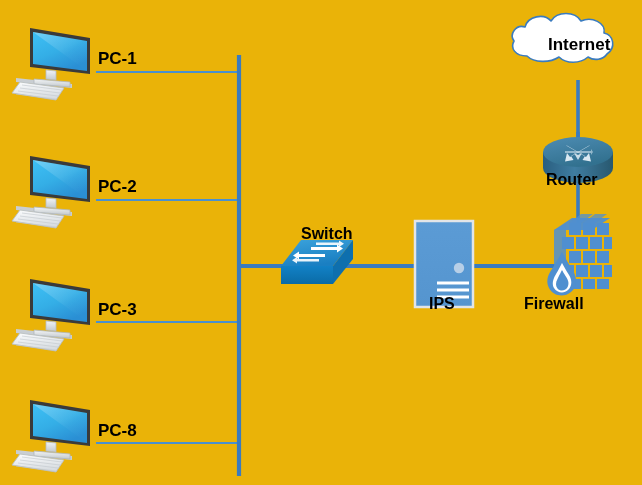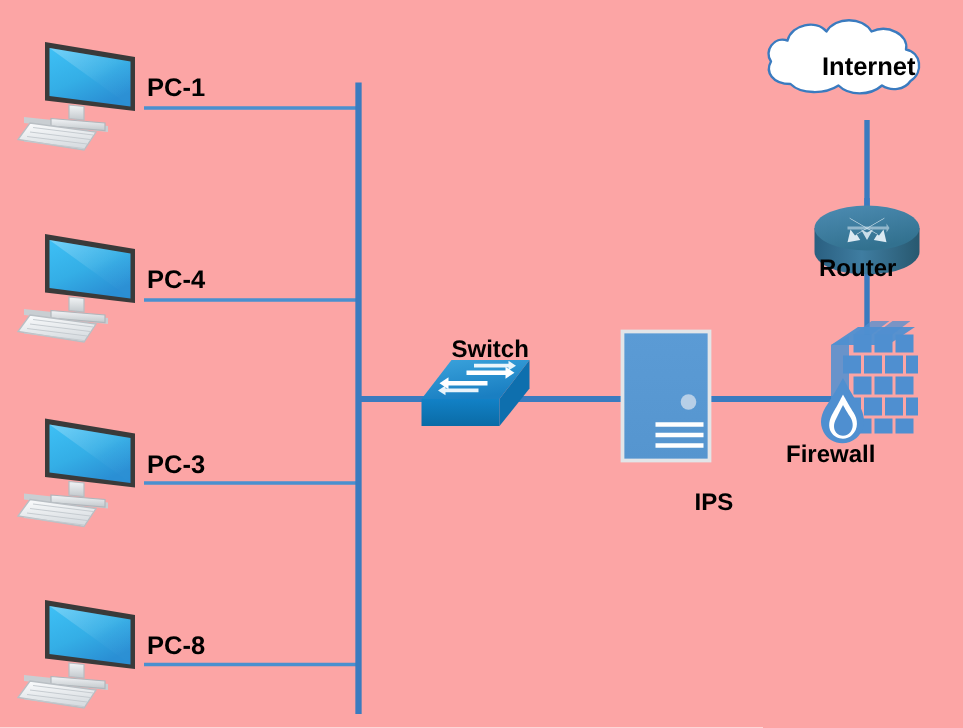--- a/index.html
+++ b/index.html
@@ -4,21 +4,21 @@
 <style>
   html,body{margin:0;padding:0;background:#ffffff;}
   body{
     font-family:"Liberation Sans", sans-serif;
     -webkit-font-smoothing:antialiased;
   }
   #stage{
     position:relative;
     width:642px;
     height:485px;
-    background:#fca5a5;
+    background:#eab308;
     overflow:hidden;
   }
   #stage svg{
     position:absolute;
     left:0;top:0;
     width:642px;
     height:485px;
     display:block;
   }
   .node-label{
@@ -257,23 +257,23 @@
              C557 11 575 11 581 21
              C592 16 606 23 604 33
              C614 35 616 48 607 54
              C603 60 594 61 588 57
              C580 64 566 64 559 57
              C550 63 534 63 527 56 Z" fill="#ffffff" stroke="#3a7bbf" stroke-width="1.6" stroke-linejoin="round"></path>
   </g>
 </svg>
 
 <div class="node-label pc-label" style="left:98px; top:50px;">PC-1</div>
-<div class="node-label pc-label" style="left:98px; top:178px;">PC-4</div>
+<div class="node-label pc-label" style="left:98px; top:178px;">PC-2</div>
 <div class="node-label pc-label" style="left:98px; top:301px;text-align:center;">PC-3</div>
 <div class="node-label pc-label" style="left:98px; top:422px;">PC-8</div>
 
 <div class="node-label dev-label" style="left:301px; top:226px;text-align:center;">Switch</div>
-<div class="node-label dev-label" style="left:429px; top:328px;margin-left:34px;">IPS</div>
+<div class="node-label dev-label" style="left:429px; top:296px;">IPS</div>
 <div class="node-label dev-label" style="left:524px; top:296px;">Firewall</div>
 <div class="node-label dev-label" style="left:546px; top:172px;">Router</div>
 <div class="node-label cloud-label" style="left:548px; top:36px;">Internet</div>
 
 </div>
 
 </body></html>

